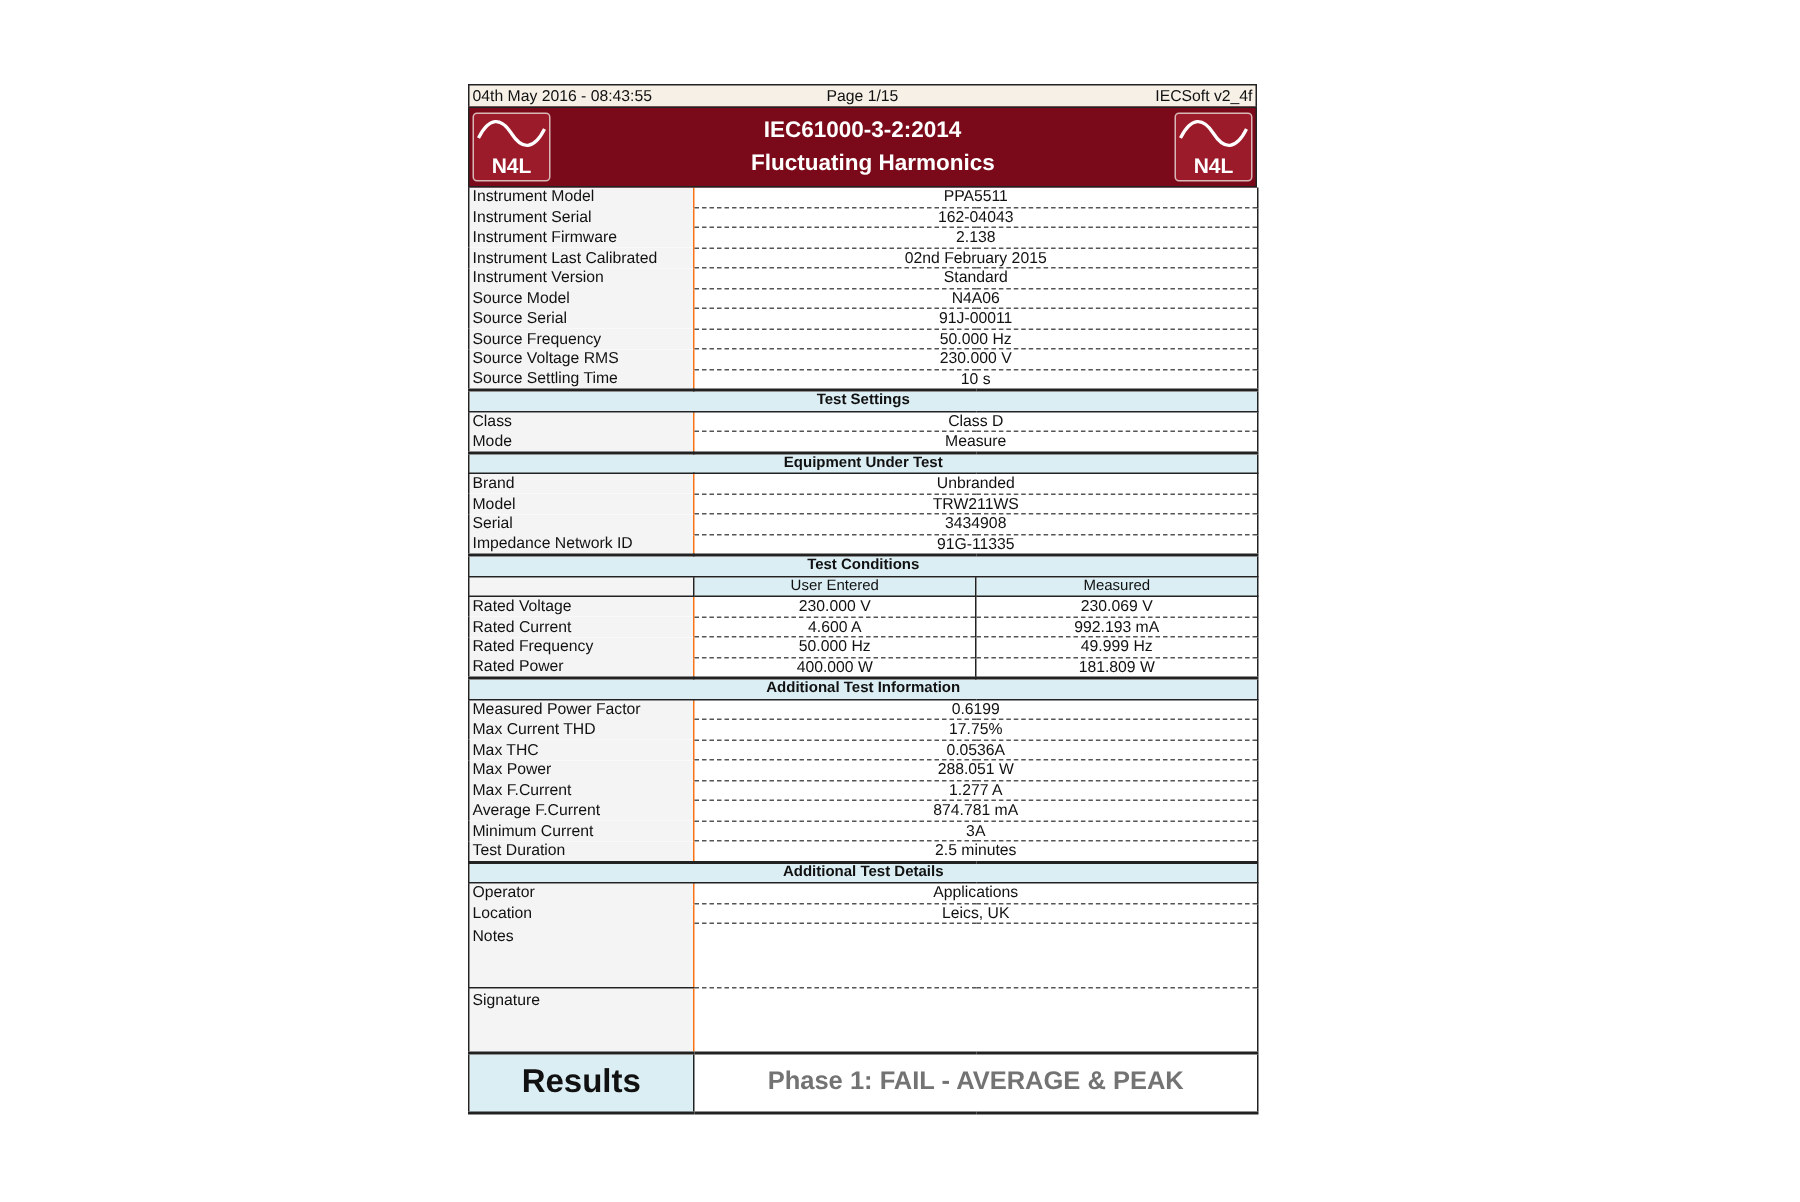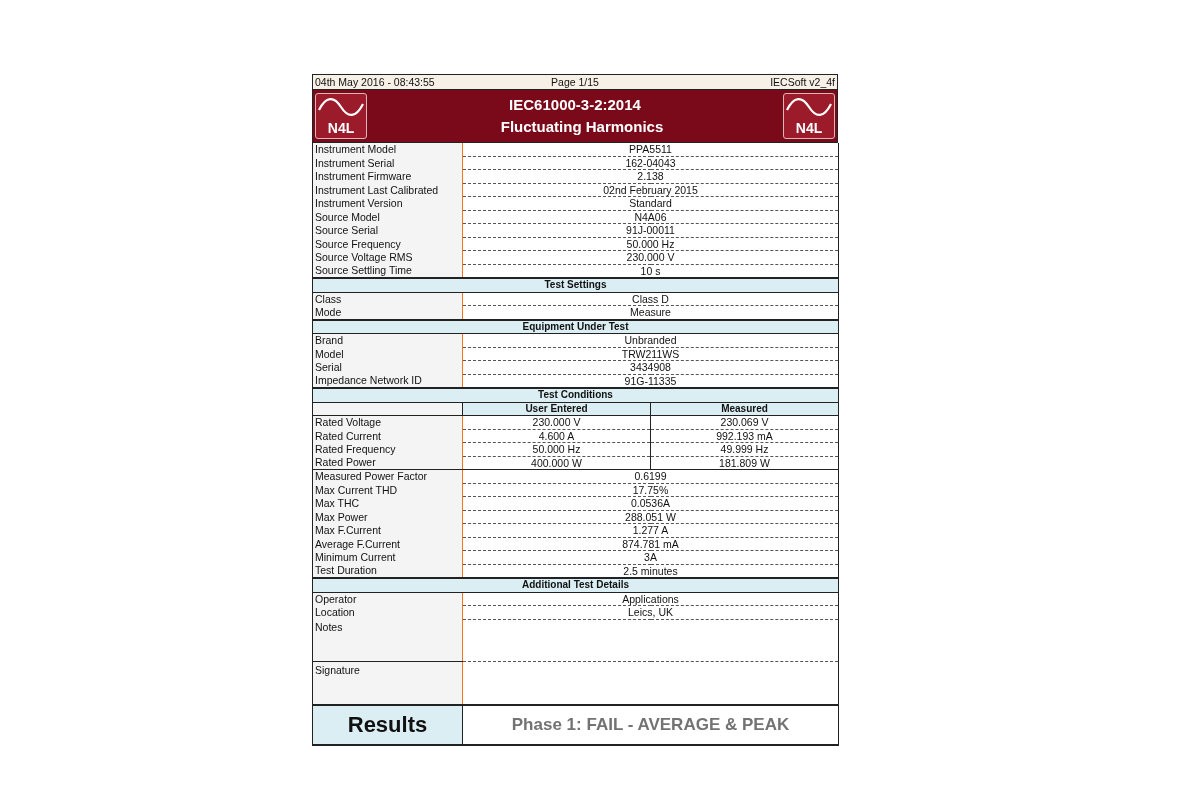--- a/index.html
+++ b/index.html
@@ -1,34 +1,34 @@
 <!DOCTYPE html>
 <html><head>
 <meta charset="utf-8">
 <style>
   html, body { margin:0; padding:0; background:#ffffff; }
   body { width:1200px; height:801px; position:relative; font-family:"Liberation Sans", sans-serif; }
-  .page { position:absolute; left:312px; top:74px; width:526px; }
+  .page { position:absolute; left:312px; top:56px; width:526px; }
   .topbar { height:14px; border:1px solid #222; border-bottom:none; background:#f6f0e6; position:relative; font-size:10.5px; line-height:14px; color:#111; }
   .topbar .l { position:absolute; left:2px; top:0; }
   .topbar .c { position:absolute; left:0; right:0; text-align:center; top:0; }
   .topbar .r { position:absolute; right:2px; top:0; }
   .banner { height:52px; background:#7a0a1a; border:1px solid #222; position:relative; color:#fff; text-align:center; }
   .banner .t1 { font-size:15px; font-weight:bold; position:absolute; left:0; right:0; top:6px; }
   .banner .t2 { font-size:15px; font-weight:bold; position:absolute; left:0; right:0; top:28px;margin-left:14px; }
   .logo { position:absolute; top:3px; width:52px; height:46px; background:#9b1b2a; border:1px solid #d9b7b7; border-radius:3px; box-sizing:border-box; }
   .logo.left { left:2px; } .logo.right { right:2px; }
   .logo svg { position:absolute; left:2px; top:2px; }
   .logo .txt { position:absolute; left:0; right:0; bottom:2px; font-size:14px; font-weight:bold; color:#fff; text-align:center; }
   table { border-collapse:collapse; width:526px; table-layout:fixed; font-size:10.5px; color:#111; }
   td { padding:0 2px; height:12.5px; line-height:12.5px; white-space:nowrap; overflow:hidden; }
   .sec td { background:#dbeef4; text-align:center; font-weight:bold; border:1px solid #222; border-top:2px solid #222; font-size:10px; }
   .lbl { background:#f4f4f4; border-left:1px solid #222; border-right:1px solid #f97316; width:144px; }
   .val { text-align:center; border-right:1px solid #222; border-bottom:1px dashed #555;margin-left:19px; }
-  .colh td { background:#dbeef4; font-weight:bold; text-align:center; font-size:10px; border:1px solid #222; }
+  .colh td { background:#dbeef4; font-weight:normal; text-align:center; font-size:10px; border:1px solid #222; }
   .colh td.blank { background:#f4f4f4; }
   .tall td { height:40px; vertical-align:top; }
   .results td { height:38px; border:1px solid #222; border-top:2px solid #222; border-bottom:2px solid #222; }
   .results .rl { background:#dbeef4; font-size:22px; font-weight:bold; text-align:center; }
   .results .rv { font-size:17px; font-weight:bold; text-align:center; color:#737373; }
   .lastrow td.lbl, .lastrow td.val { border-bottom:1px solid #222; }
 </style>
 </head>
 <body>
 
@@ -158,20 +158,23 @@
           <td class="lbl">Rated Frequency</td>
           <td class="val">50.000 Hz</td>
           <td class="val">49.999 Hz</td>
         </tr>
     <tr class="lastrow">
           <td class="lbl">Rated Power</td>
           <td class="val">400.000 W</td>
           <td class="val">181.809 W</td>
         </tr>
 
+    <tr class="sec">
+          <td colspan="3">Additional Test Information</td>
+        </tr>
     <tr>
           <td class="lbl">Measured Power Factor</td>
           <td class="val" colspan="2">0.6199</td>
         </tr>
     <tr>
           <td class="lbl">Max Current THD</td>
           <td class="val" colspan="2">17.75%</td>
         </tr>
     <tr>
           <td class="lbl">Max THC</td>

